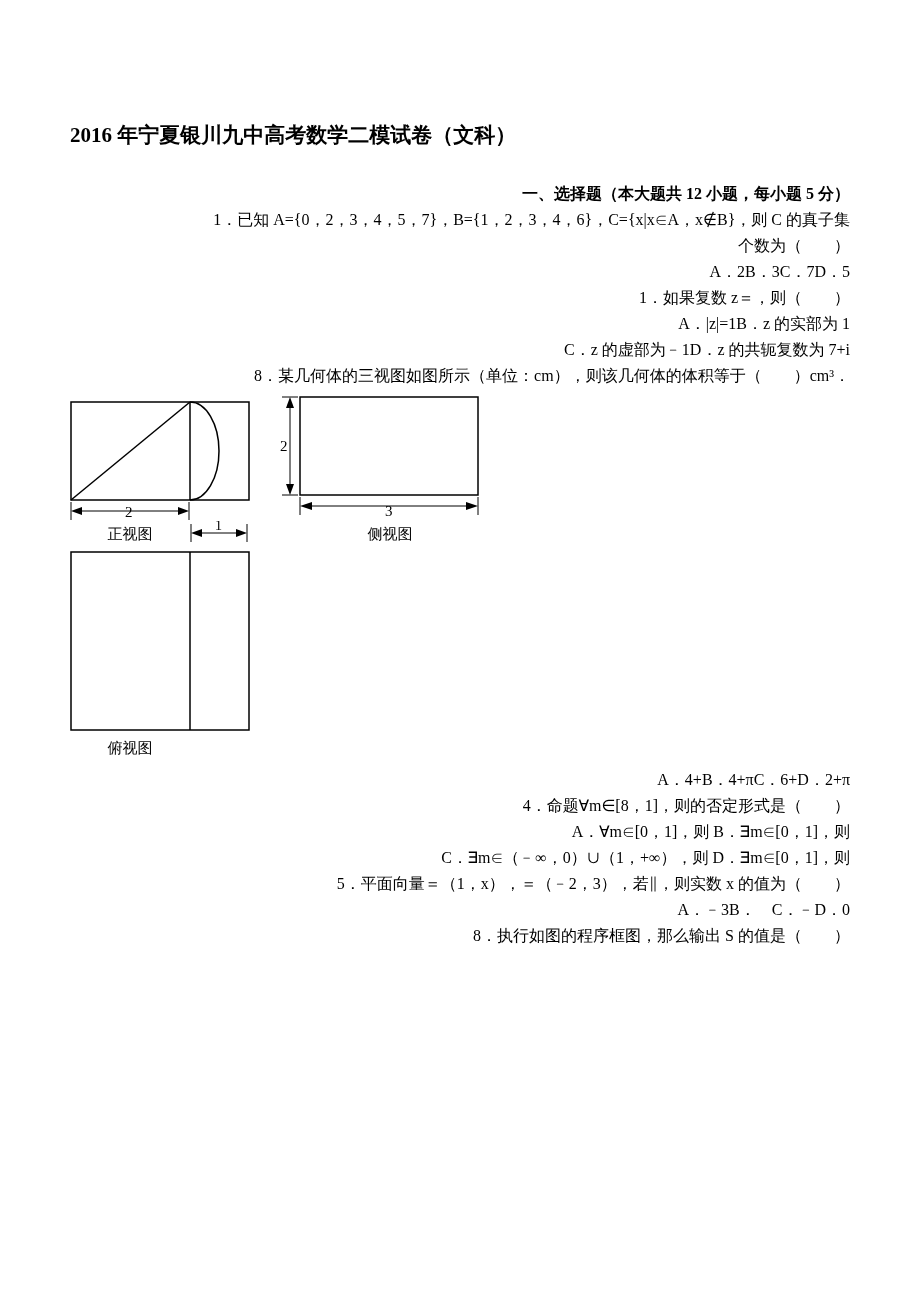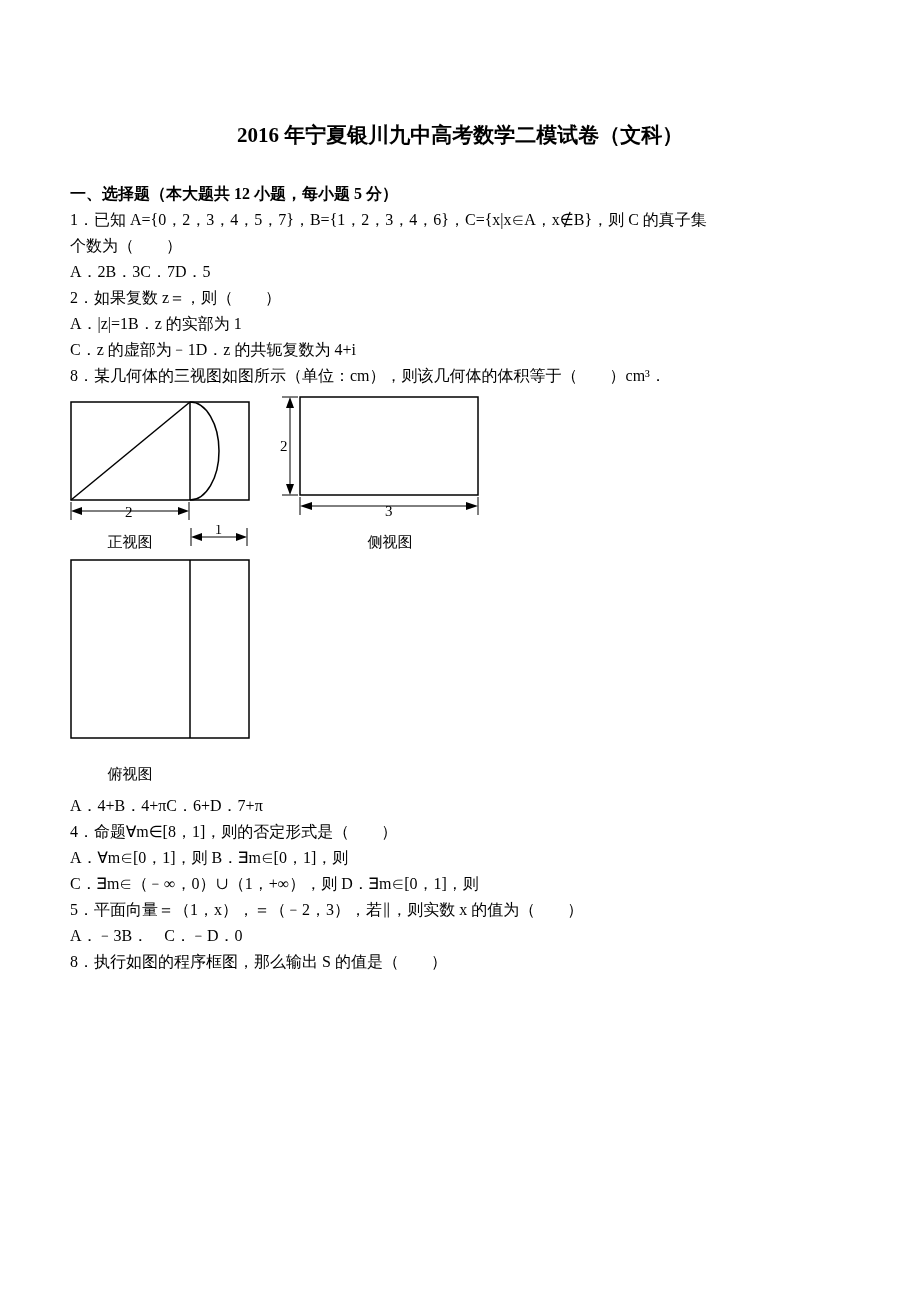--- a/index.html
+++ b/index.html
@@ -9,67 +9,66 @@
       color: #000;
       background: #fff;
       margin: 0;
       padding: 80px 70px;
       width: 920px;
       box-sizing: border-box;
     }
     h1 {
       font-size: 21px;
       font-weight: bold;
-      text-align: center;
       margin: 40px 0 30px 0;
       font-family: "SimSun", "宋体", serif;
     }
     .section-header {
       font-weight: bold;
       margin-top: 10px;
       margin-bottom: 2px;
     }
     p {
       margin: 2px 0;
-      text-align: left;
+      text-align: right;
     }
     .figure-block {
       margin: 8px 0;
     }
     .views-row1 {
       display: flex;
       align-items: flex-end;
       gap: 30px;
     }
     .front-view, .side-view, .top-view {
       display: inline-block;
     }
     svg {
       display: block;
     }
     .view-caption {
       text-align: center;
       font-size: 15px;
-      margin-top: 10px;
+      margin-top: 2px;
     }
   </style>
 </head>
 <body>
 
 <h1>2016 年宁夏银川九中高考数学二模试卷（文科）</h1>
 
 <p class="section-header">一、选择题（本大题共 12 小题，每小题 5 分）</p>
 
 <p>1．已知 A={0，2，3，4，5，7}，B={1，2，3，4，6}，C={x|x∈A，x∉B}，则 C 的真子集</p>
 <p>个数为（　　）</p>
 <p>A．2B．3C．7D．5</p>
 
-<p>2．如果复数 z＝，则（　　）</p>
+<p>1．如果复数 z＝，则（　　）</p>
 <p>A．|z|=1B．z 的实部为 1</p>
-<p>C．z 的虚部为﹣1D．z 的共轭复数为 4+i</p>
+<p>C．z 的虚部为﹣1D．z 的共轭复数为 7+i</p>
 
 <p>8．某几何体的三视图如图所示（单位：cm），则该几何体的体积等于（　　）cm³．</p>
 
 <div class="figure-block">
   <div class="views-row1">
     <div class="front-view">
       <svg width="180" height="120" viewBox="0 0 180 120">
         <rect x="1" y="1" width="178" height="98" fill="none" stroke="#000" stroke-width="1.5"></rect>
         <line x1="1" y1="99" x2="120" y2="1" stroke="#000" stroke-width="1.5"></line>
         <line x1="120" y1="1" x2="120" y2="99" stroke="#000" stroke-width="1.5"></line>
@@ -110,25 +109,25 @@
         <text x="105" y="120" font-size="15">3</text>
       </svg>
       <div class="view-caption" style="margin-left:20px;text-align:center;">侧视图</div>
     </div>
   </div>
   <div class="top-view" style="margin-top:6px;">
     <svg width="180" height="180" viewBox="0 0 180 180">
       <rect x="1" y="1" width="178" height="178" fill="none" stroke="#000" stroke-width="1.5"></rect>
       <line x1="120" y1="1" x2="120" y2="179" stroke="#000" stroke-width="1.5"></line>
     </svg>
-    <div class="view-caption" style="width:120px;margin-top:24px;">俯视图</div>
+    <div class="view-caption" style="width:120px;margin-top:6px;">俯视图</div>
   </div>
 </div>
 
-<p>A．4+B．4+πC．6+D．7+π</p>
+<p>A．4+B．4+πC．6+D．2+π</p>
 
 <p>4．命题∀m∈[8，1]，则的否定形式是（　　）</p>
 <p>A．∀m∈[0，1]，则 B．∃m∈[0，1]，则</p>
 <p>C．∃m∈（﹣∞，0）∪（1，+∞），则 D．∃m∈[0，1]，则</p>
 
 <p>5．平面向量＝（1，x），＝（﹣2，3），若∥，则实数 x 的值为（　　）</p>
 <p>A．﹣3B．　C．﹣D．0</p>
 
 <p>8．执行如图的程序框图，那么输出 S 的值是（　　）</p>
 

